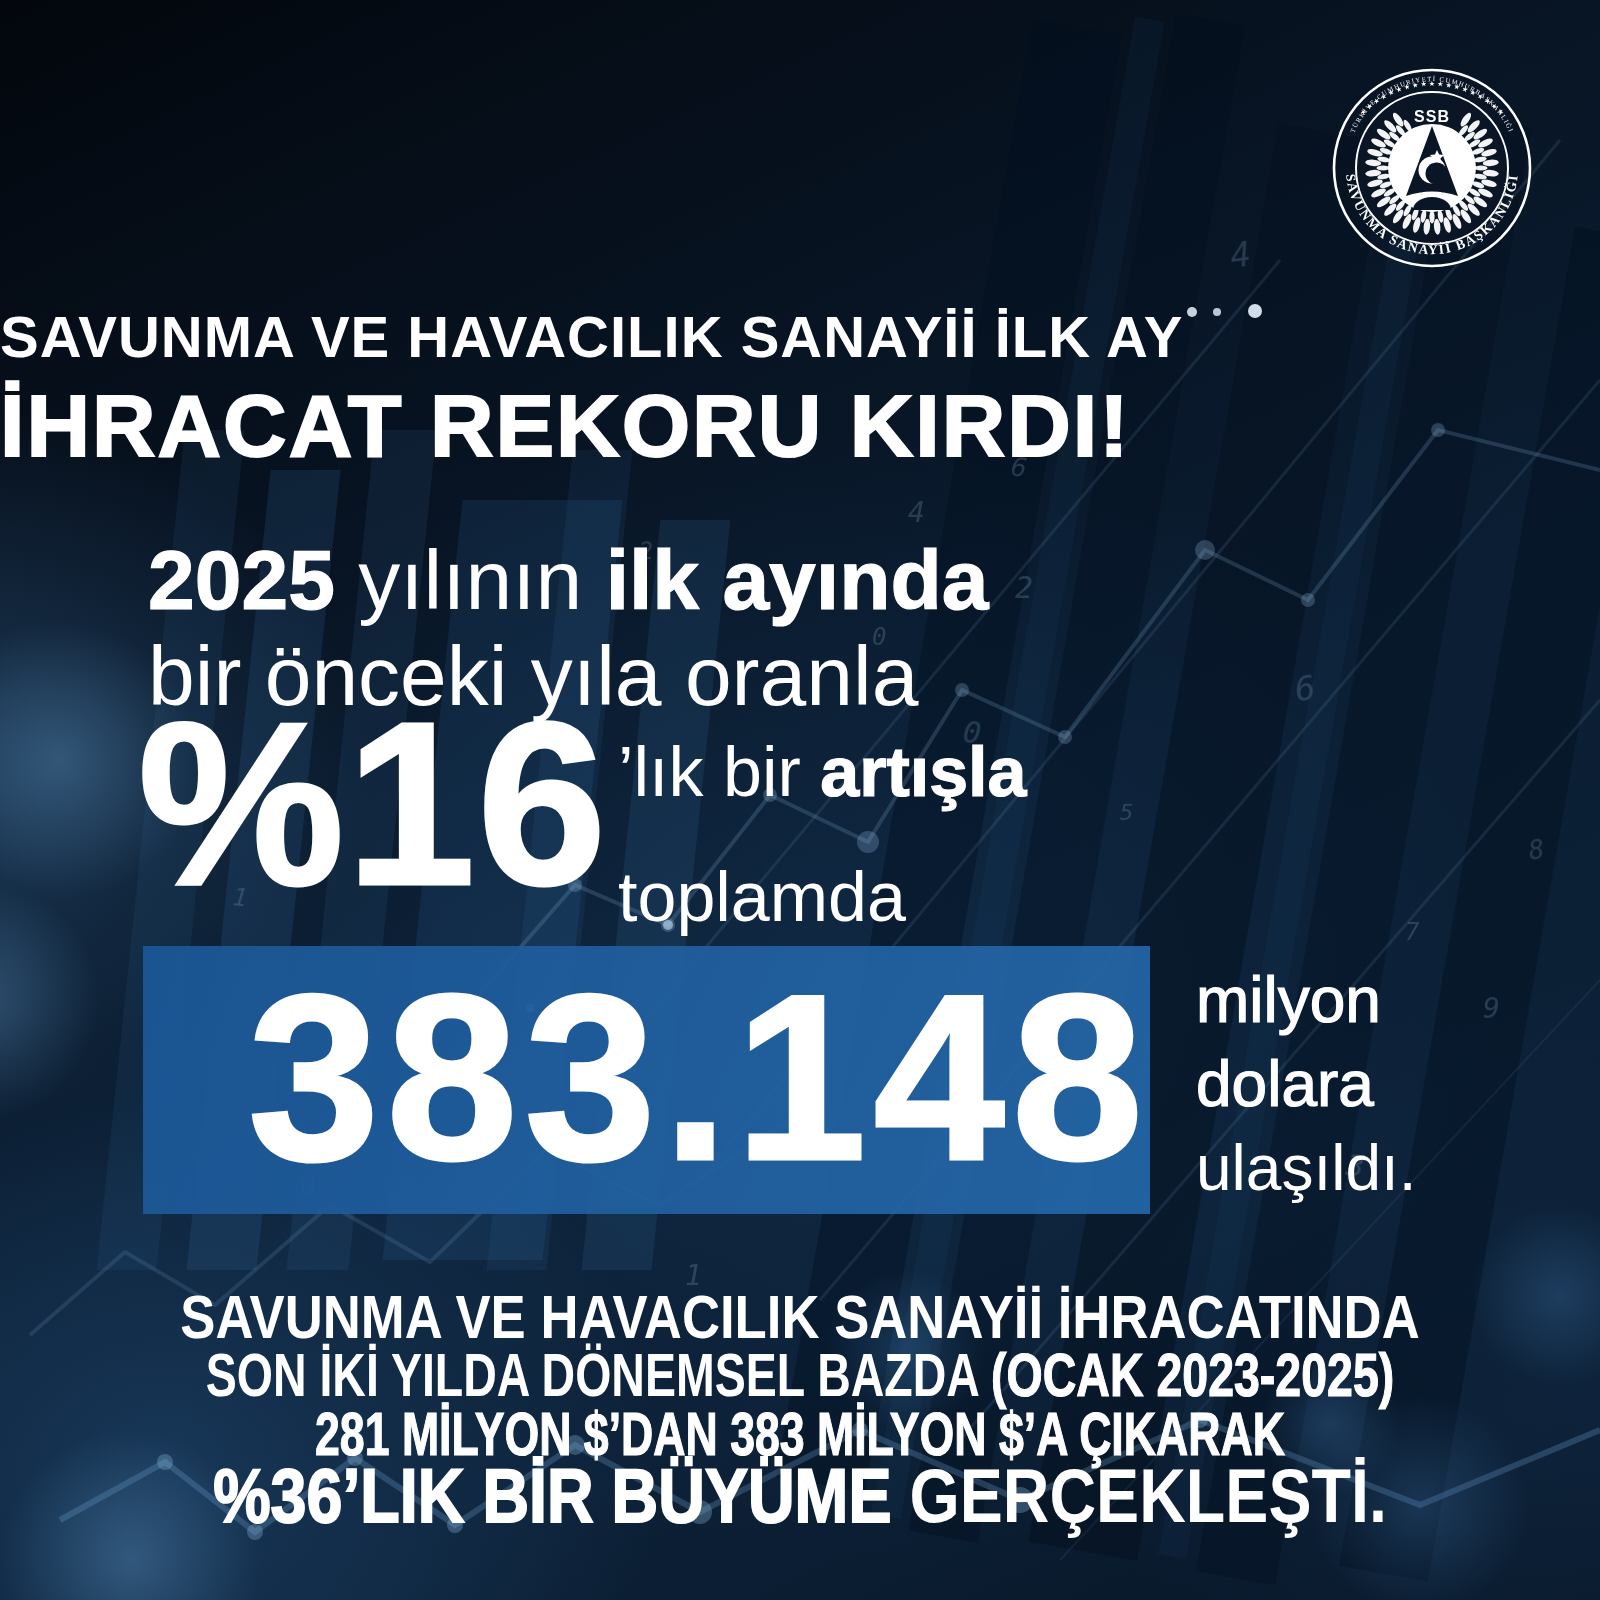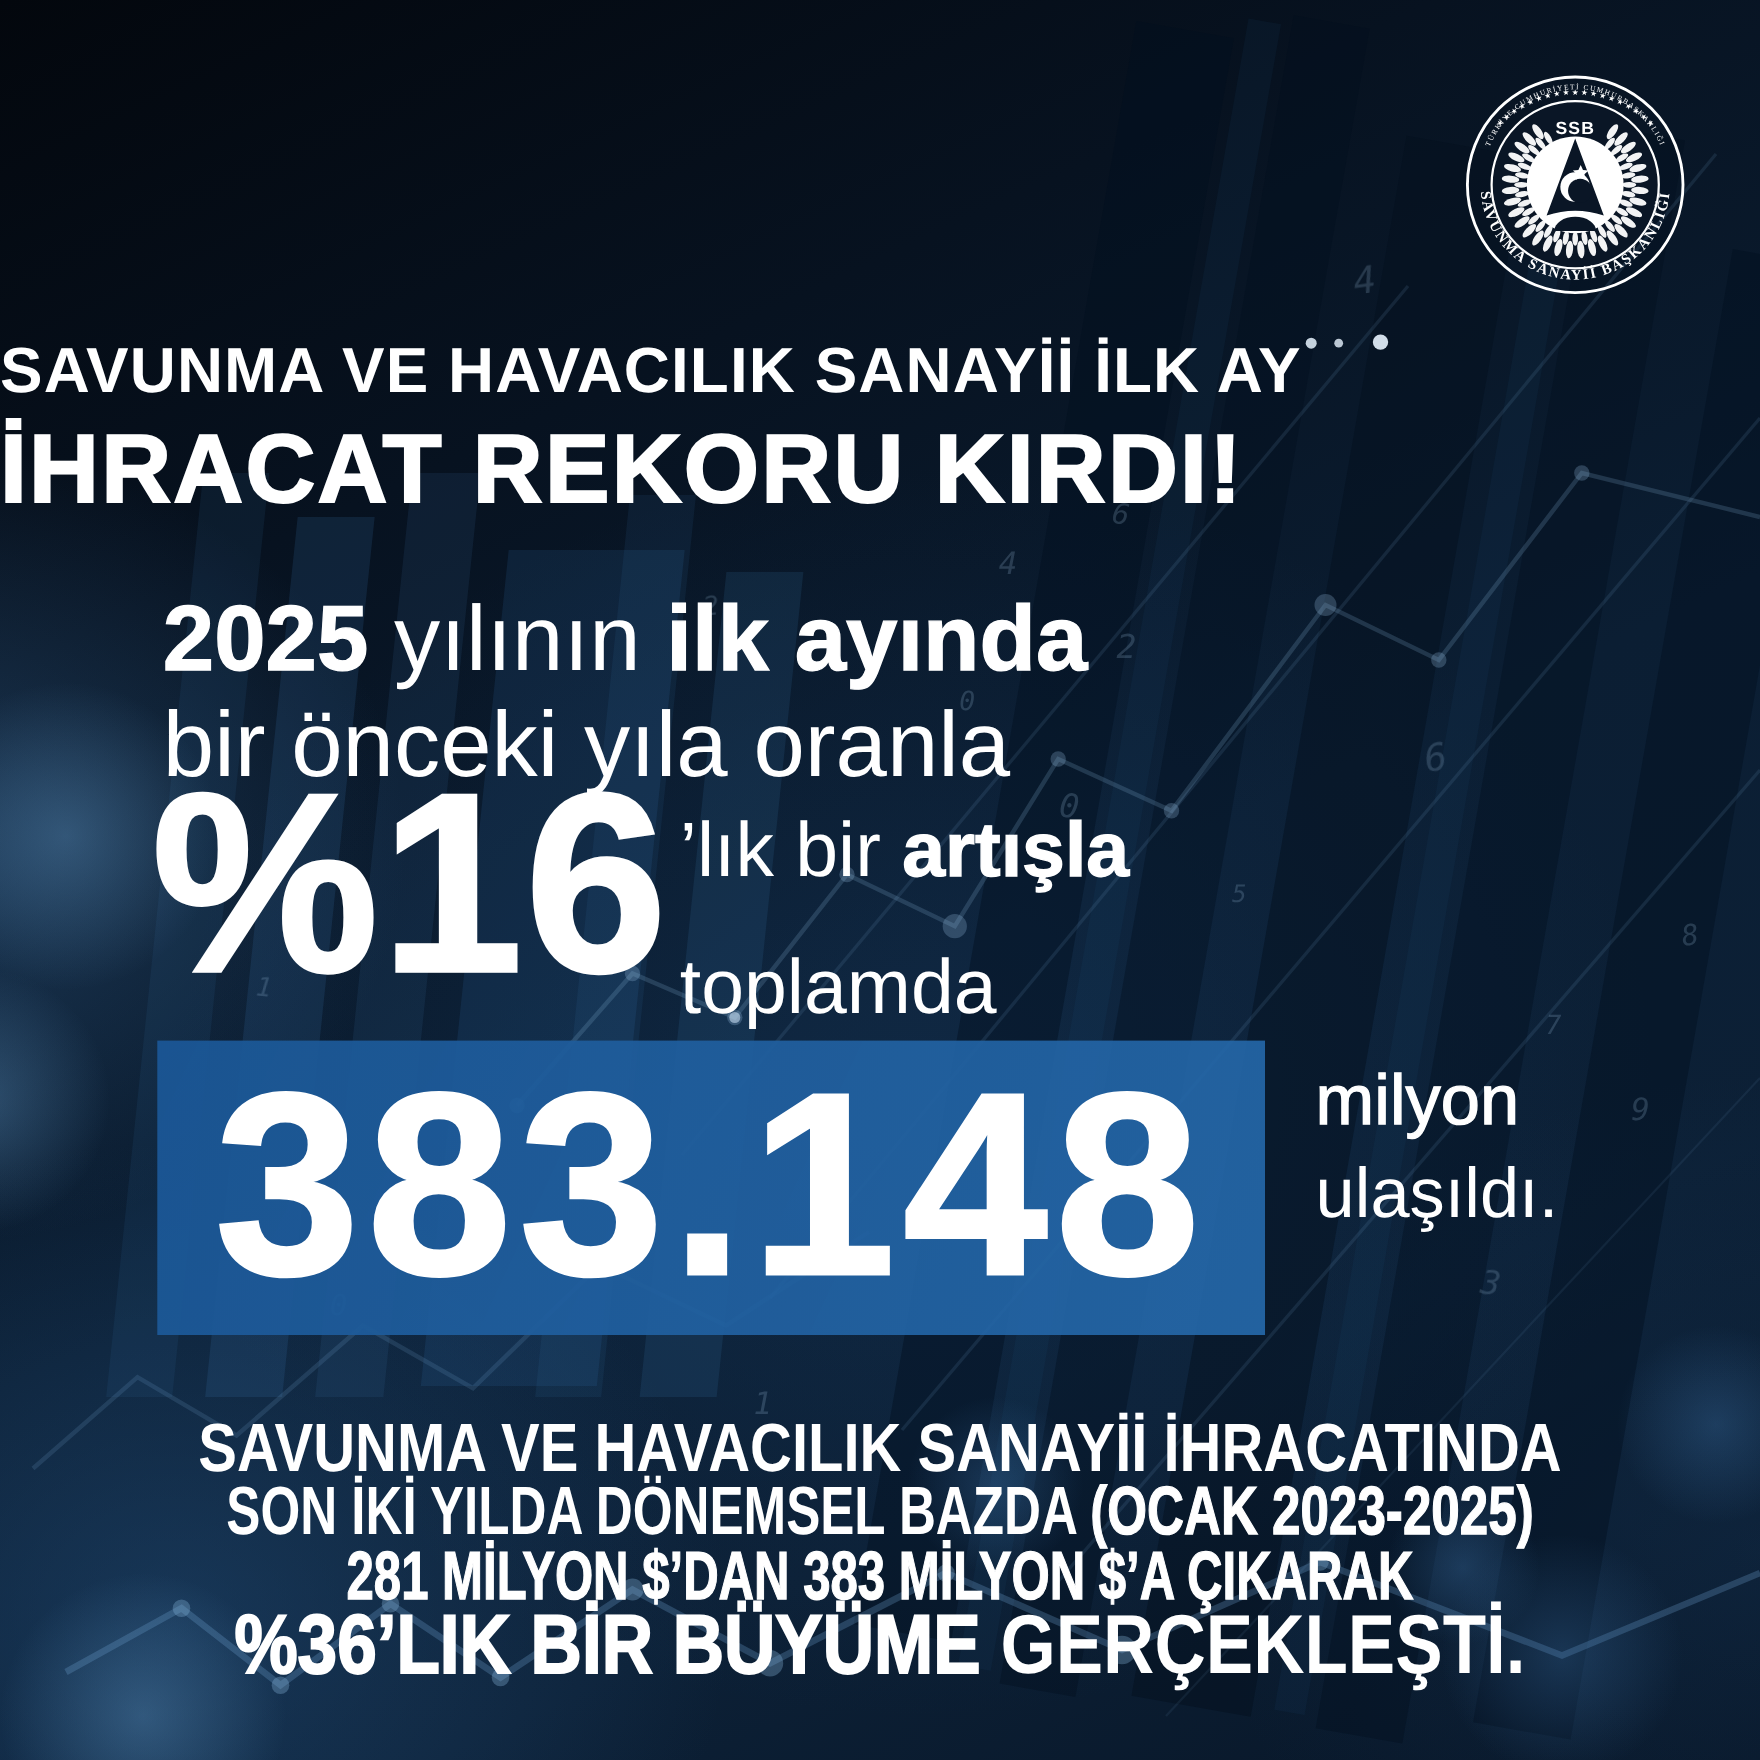--- a/index.html
+++ b/index.html
@@ -30,21 +30,21 @@
   #body-line2{left:148px;top:634px;font-size:84px;line-height:1;font-weight:400;white-space:nowrap;}
   .w800{font-weight:800;margin-top:48px;}
   .w400{font-weight:400;text-align:right;}
   #percent{left:138px;top:688px;font-size:232px;font-weight:800;line-height:1;letter-spacing:2px;}
   #pct-suffix{left:618px;top:737px;font-size:70px;line-height:1;white-space:nowrap;}
   #total-label{left:618px;top:862px;font-size:70px;line-height:1;font-weight:400;}
 
   
   #highlight-box{left:143px;top:946px;width:1007px;height:268px;
     background:linear-gradient(115deg, rgba(27,86,148,.96), rgba(38,106,172,.9));}
-  #highlight-value{width:100%;height:268px;line-height:262px;text-align:center;
+  #highlight-value{width:100%;height:268px;line-height:262px;text-align:right;
     font-size:236px;font-weight:800;letter-spacing:7px;}
   #unit-block{left:1168px;top:958px;font-size:64px;line-height:84px;margin-left:28px;}
   #unit-line3{font-weight:400;}
 
   
   #footer{left:0;top:1288px;width:1600px;text-align:center;}
   #footer .fline{line-height:58px;white-space:nowrap;}
   #footer-line1{font-size:62px;font-weight:600;transform:scaleX(.85);transform-origin:50% 50%;}
   #footer-line2{font-size:62px;font-weight:600;transform:scaleX(.75);transform-origin:50% 50%;}
   #footer-line3{font-size:62px;font-weight:800;transform:scaleX(.72);transform-origin:50% 50%;margin-top:1px;}
@@ -270,20 +270,21 @@
 
   <div id="percent" class="abs fat3">%16</div>
   <div id="pct-suffix" class="abs"><span class="w400">’lık bir </span><span class="w800 fat1">artışla</span></div>
   <div id="total-label" class="abs">toplamda</div>
 
   <div id="highlight-box" class="abs">
     <div id="highlight-value" class="fat3">383.148</div>
   </div>
   <div id="unit-block" class="abs">
     <div class="fat1">milyon</div>
+    <div class="fat1">dolara</div>
     <div id="unit-line3">ulaşıldı.</div>
   </div>
 
   <div id="footer" class="abs">
     <div id="footer-line1" class="fline">SAVUNMA VE HAVACILIK SANAYİİ İHRACATINDA</div>
     <div id="footer-line2" class="fline"><span>SON İKİ YILDA DÖNEMSEL BAZDA </span><span class="xbold fat1">(OCAK 2023-2025)</span></div>
     <div id="footer-line3" class="fline fat1">281 MİLYON $’DAN 383 MİLYON $’A ÇIKARAK</div>
     <div id="footer-line4" class="fline"><span class="xbold fat2">%36’LIK BİR BÜYÜME</span><span> GERÇEKLEŞTİ.</span></div>
   </div>
 

